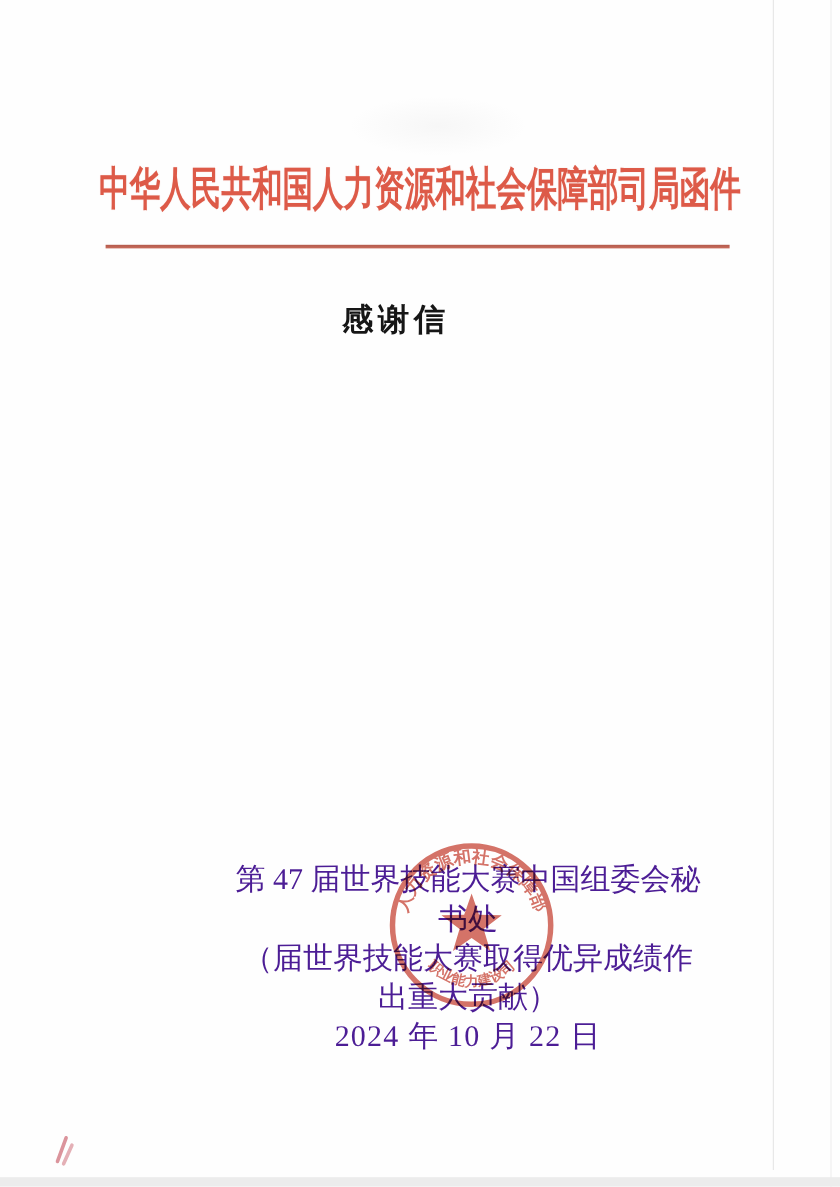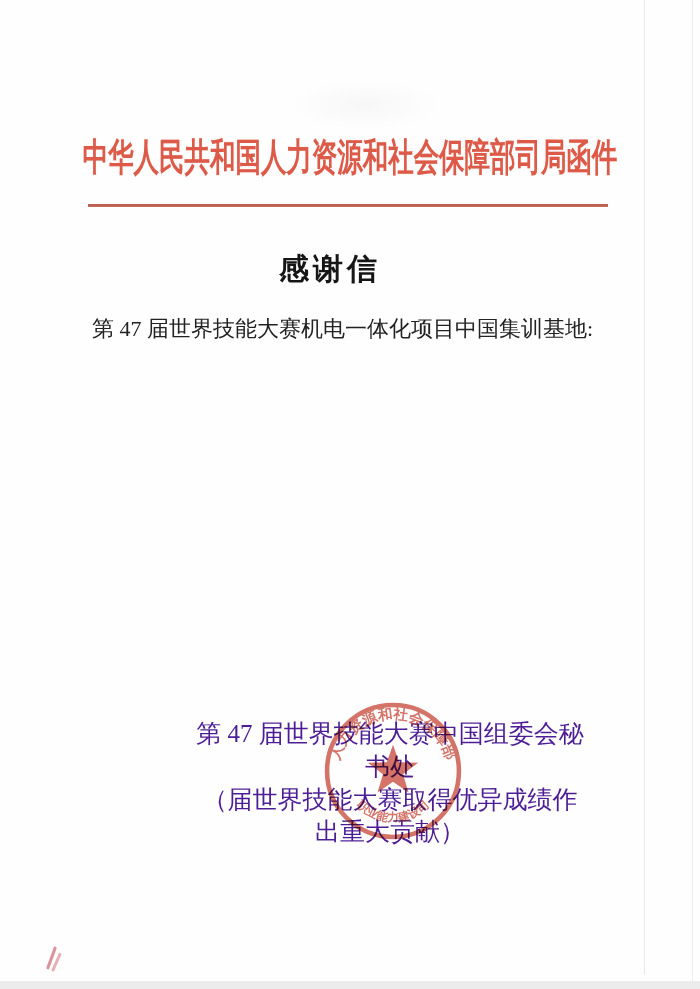--- a/index.html
+++ b/index.html
@@ -30,21 +30,21 @@
   }
   .red-rule {
     position: absolute; top: 204px; left: 88px; width: 520px; height: 3px;
     background: linear-gradient(#b35a4c, #c96e5e);
     border: none;
   }
 
   
   .doc-title {
     position: absolute; top: 249px; left: 72px; width: 516px;
-    text-align: center; font-size: 30px; font-weight: 700;
+    text-align: center; font-size: 26px; font-weight: 700;
     letter-spacing: 4px; color: #161616;
   }
 
   
   .body-text {
     position: absolute; top: 313px; left: 92px; width: 518px;
     font-size: 22px; line-height: 32.8px; text-align: justify;
     color: #222;
   }
   .body-text .salutation { text-indent: 0; }
@@ -91,26 +91,26 @@
 
   <div class="letterhead-wrap">
     <span class="letterhead">中华人民共和国人力资源和社会保障部司局函件</span>
   </div>
 
   <div class="red-rule"></div>
 
   <div class="doc-title">感谢信</div>
 
   <div class="body-text">
-    <p class="salutation">第 47 届世界技能大赛机电一体化项目中国集训基地:</p>
   </div>
 
   <div class="closing">
     <div class="org-line">第 47 届世界技能大赛中国组委会秘书处</div>
     <div class="behalf-line">（届世界技能大赛取得优异成绩作出重大贡献）</div>
+    <div class="date-line">2024 年 10 月 22 日</div>
   </div>
 
   <svg class="seal" viewBox="0 0 140 140">
     <defs>
       <path id="arcTop" d="M 16 84 A 55 55 0 1 1 124 84" fill="none"></path>
       <path id="arcBottom" d="M 28 96 A 49 49 0 0 0 112 96" fill="none"></path>
     </defs>
     <circle cx="70" cy="70" r="65" fill="none" stroke="#cc5447" stroke-width="4.5"></circle>
     <polygon points="70,44 76.1,61.4 94.8,61.9 79.9,73.2 85.3,91.1 70,80.5 54.7,91.1 60.1,73.2 45.2,61.9 63.9,61.4" fill="#cc5447"></polygon>
     <text font-size="14.5" fill="#cc5447" font-weight="700" style="font-family:'DejaVu Sans',sans-serif;">

